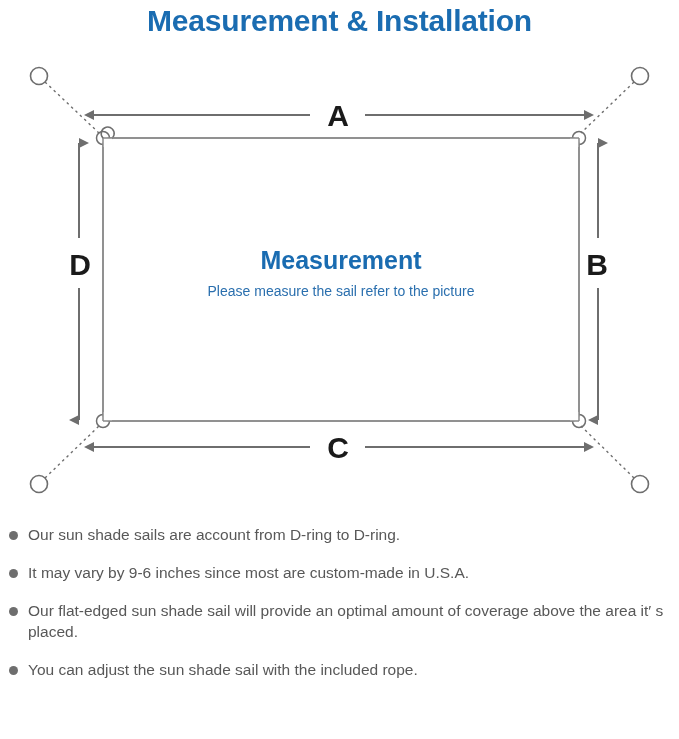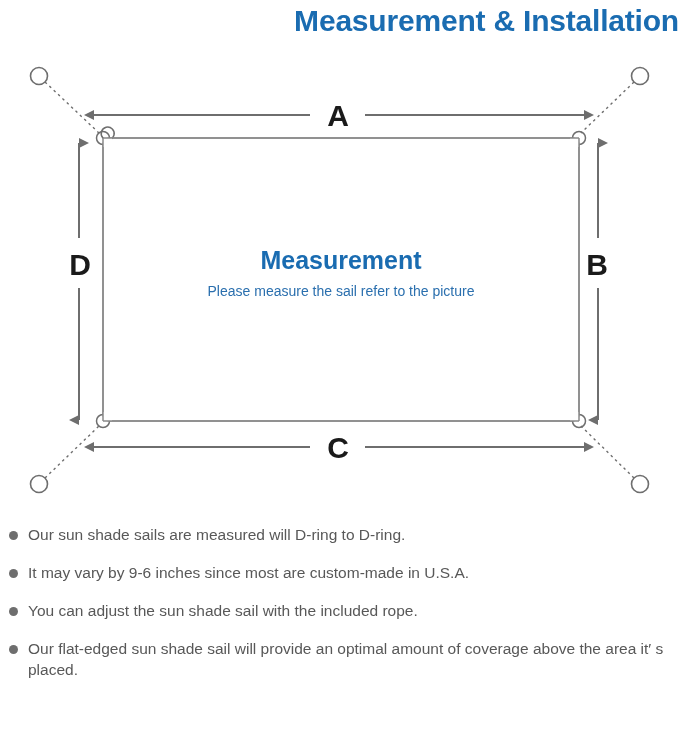--- a/index.html
+++ b/index.html
@@ -22,21 +22,21 @@
     height: 739px;
     background: #ffffff;
   }
 
   
   .page-title {
     position: absolute;
     left: 0;
     top: 2px;
     width: 679px;
-    text-align: right;
+    text-align: center;
     font-size: 30px;
     font-weight: bold;
     color: #1a6cb1;
     letter-spacing: -0.2px;
     line-height: 38px;
   }
 
   
   .diagram-wrap {
     position: absolute;
@@ -190,34 +190,34 @@
       <text class="sail-title" x="341" y="221" text-anchor="middle">Measurement</text>
       <text class="sail-sub" x="341" y="248" text-anchor="middle">Please measure the sail refer to the picture</text>
 
     </svg>
   </div>
 
   <div class="notes">
 
     <div class="note-item">
       <span class="note-bullet"></span>
-      <span class="note-text">Our sun shade sails are measured will D-ring to D-ring.</span>
+      <span class="note-text">Our sun shade sails are account from D-ring to D-ring.</span>
     </div>
 
     <div class="note-item">
       <span class="note-bullet"></span>
       <span class="note-text">It may vary by 9-6 inches since most are custom-made in U.S.A.</span>
     </div>
 
 
     <div class="note-item">
       <span class="note-bullet"></span>
+      <span class="note-text">Our flat-edged sun shade sail will provide an optimal amount of coverage above the area it′ s placed.</span>
+    </div>
+
+    <div class="note-item">
+      <span class="note-bullet"></span>
       <span class="note-text">You can adjust the sun shade sail with the included rope.</span>
     </div>
 
-    <div class="note-item">
-      <span class="note-bullet"></span>
-      <span class="note-text">Our flat-edged sun shade sail will provide an optimal amount of coverage above the area it′ s placed.</span>
-    </div>
-
   </div>
 
 </div>
 
 </body></html>

